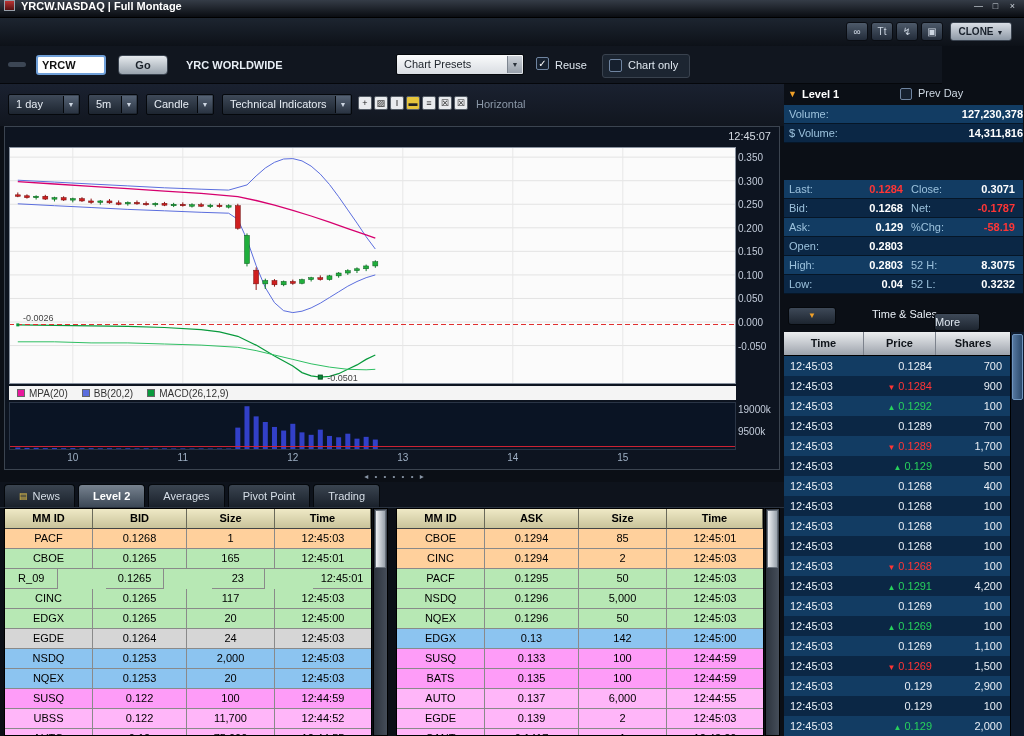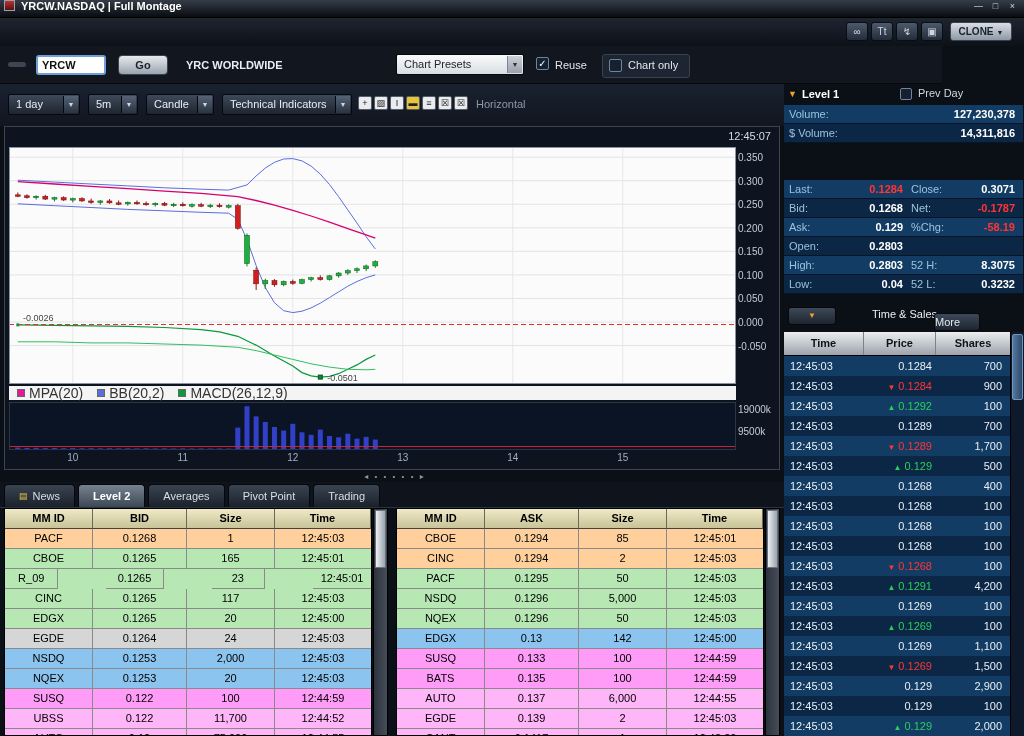--- a/index.html
+++ b/index.html
@@ -34,21 +34,21 @@
   .tbico{position:absolute;top:12px;width:14px;height:14px;background:#e9ebee;border:1px solid #555d66;font-size:9px;text-align:center;line-height:12px;color:#222;border-radius:2px}
   .hlbl{position:absolute;left:476px;top:14px;color:#8b98a8}
   
   .chartframe{position:absolute;left:4px;top:126px;width:776px;height:344px;background:#0d1420;border:1px solid #3b4450}
   .clock{position:absolute;top:3px;right:8px;color:#d6dce4}
   #mainSvg{position:absolute;left:4px;top:20px}
   #volSvg{position:absolute;left:4px;top:275px}
   .ytick{position:absolute;left:733px;font-size:10px;color:#c3ccda}
   .xtick{position:absolute;top:325px;width:22px;text-align:center;font-size:10px;color:#9fb0c4}
   .legend{position:absolute;left:4px;top:259px;width:727px;height:14px;background:#f4f4f4;display:flex;align-items:center;gap:14px;padding-left:8px}
-  .lgit{display:flex;align-items:center;gap:4px;color:#333;font-size:14px}
+  .lgit{display:flex;align-items:center;gap:4px;color:#333;font-size:10px}
   .lgsw{width:8px;height:8px;border:1px solid #666}
   .pager{position:absolute;left:340px;top:472px;width:110px;text-align:center;color:#8a97a8;font-size:8px;letter-spacing:2px}
   
   .tabbar{position:absolute;left:0;top:482px;width:784px;height:26px;border-bottom:1px solid #2a3340;background:#0e131c;display:flex;align-items:flex-end;padding-left:4px}
   .tab{height:23px;padding:0 14px;margin-right:3px;background:linear-gradient(#3a4450,#1a212b);border:1px solid #05080c;border-bottom:none;border-radius:4px 4px 0 0;color:#d7dfe8;font-size:11px;display:flex;align-items:center;gap:5px}
   .tab.active{background:linear-gradient(#77828f,#3c4856);color:#fff;font-weight:bold}
   .tabico{font-size:9px;color:#e3c14a}
   
   .l2tbl{position:absolute;top:508px;width:368px;height:228px;background:#10151d;border:1px solid #000;overflow:hidden}
   .l2row{display:flex;height:20px}
@@ -58,21 +58,21 @@
   .vscroll{position:absolute;width:15px;background:linear-gradient(90deg,#2c333d,#454d59);border:1px solid #000}
   .vthumb{position:absolute;left:1px;right:1px;top:1px;height:58px;background:linear-gradient(90deg,#eef0f3,#99a2ac);border:1px solid #6a727c}
   
   .rightpanel{position:absolute;left:784px;top:84px;width:240px;height:652px}
   .l1head{position:absolute;left:0;top:0;width:240px;height:20px;display:flex;align-items:center}
   .l1tri{color:#f0a028;font-size:9px;margin:0 5px 0 4px}
   .l1title{color:#fff;font-weight:bold}
   .pd-cb{position:absolute;left:116px;top:4px;width:12px;height:12px}
   .pd-lbl{position:absolute;left:134px;top:3px;color:#cdd7e2}
   #l1stats{position:absolute;left:0;top:21px;width:239px}
-  .l1row{display:flex;justify-content:space-between;height:19px;line-height:19px;padding:0 8px 0 5px;border-bottom:1px solid #061627}
+  .l1row{display:flex;justify-content:space-between;height:19px;line-height:19px;padding:0 0 0 5px;border-bottom:1px solid #061627}
   .l1lbl{color:#9cc2dd}
   .l1val{color:#fff;font-weight:bold}
   #l1quote{position:absolute;left:0;top:96px;width:239px}
   .qrow{display:flex;height:19px;line-height:19px;padding:0 6px 0 5px;border-bottom:1px solid #061627}
   .qlbl{width:40px;color:#9cc2dd}
   .qval{width:74px;text-align:right;color:#fff;font-weight:bold}
   .qlbl.q2{width:50px;padding-left:8px}
   .qval.v2{width:62px}
   .ra{background:#123c63}.rb{background:#0b2745}
   .red{color:#ff3535 !important}

